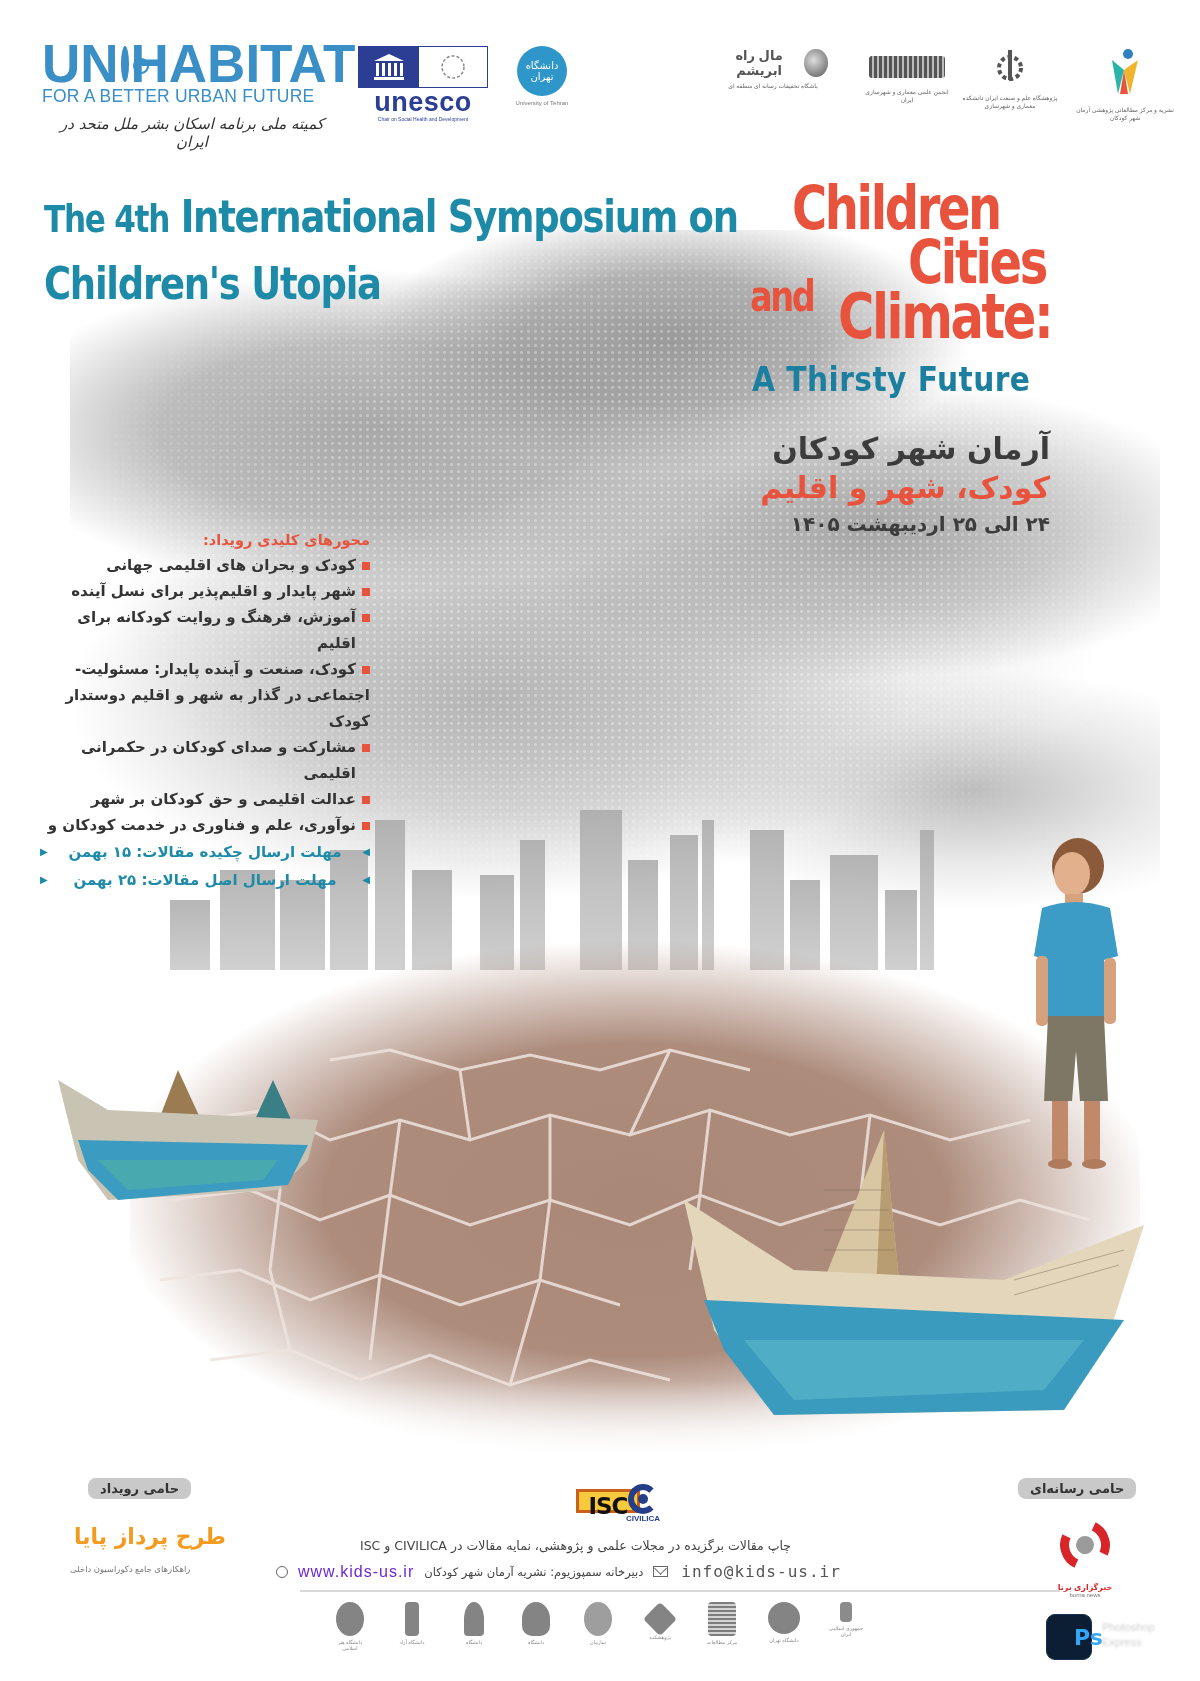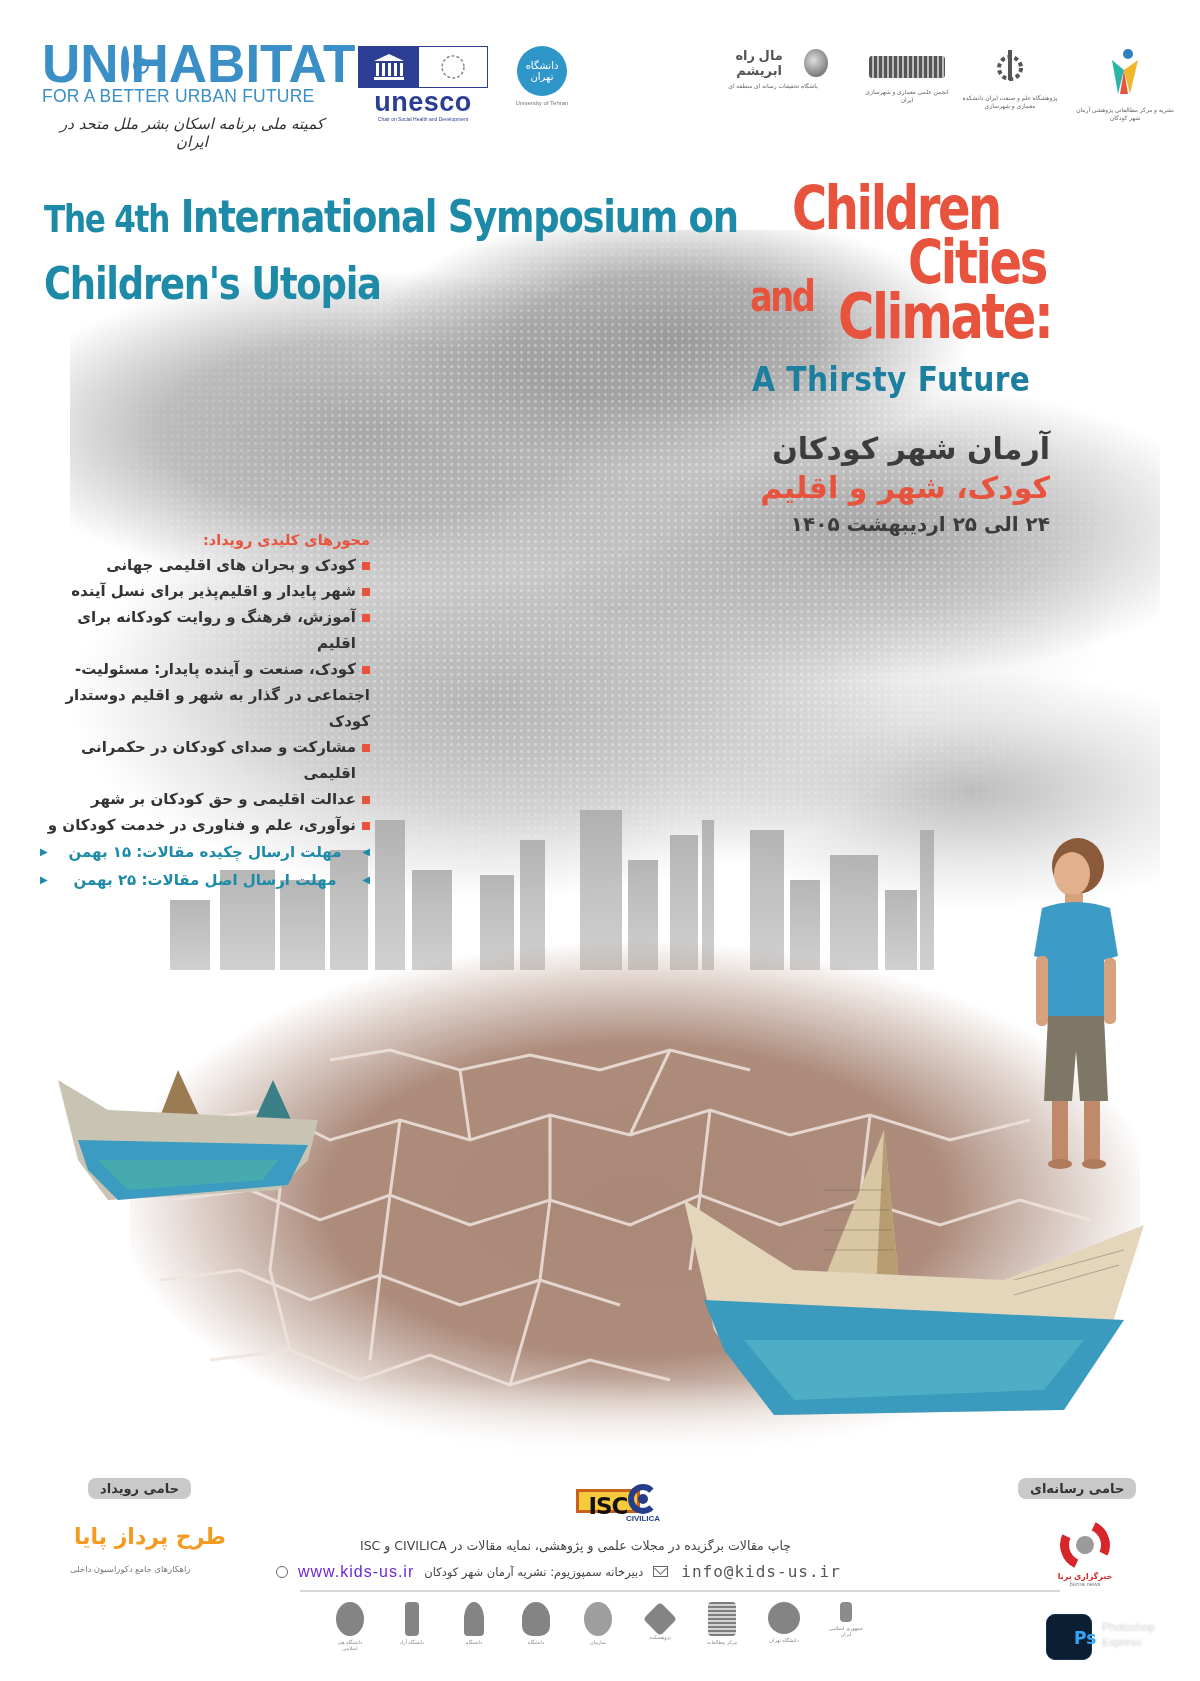--- a/index.html
+++ b/index.html
@@ -106,31 +106,31 @@
   .contact-web { font-family: Liberation Sans, sans-serif; font-size: 16px; letter-spacing: 1px; color: #6d28d9; }
   .contact-sec { font-size: 11.5px; direction: rtl; color: #444; }
   .contact-mail { font-family: "DejaVu Sans Mono", monospace; font-size: 16px; letter-spacing: 1px; color: #555; }
   .mail-icon { display: inline-block; width: 15px; height: 11px; border: 1px solid #666; position: relative; vertical-align: middle; margin-right: 3px; }
   .mail-icon::after { content: ""; position: absolute; left: 2px; top: -3px; width: 8px; height: 8px; border-right: 1px solid #666; border-bottom: 1px solid #666; transform: rotate(45deg); }
   .globe-icon { display: inline-block; width: 12px; height: 12px; border: 1px solid #666; border-radius: 50%; vertical-align: middle; }
 
   .borna { position: absolute; left: 1050px; top: 1520px; width: 70px; text-align: center; }
   .borna-mark { width: 50px; height: 50px; border-radius: 50%; border: 9px solid #d8252a; border-top-color: transparent; border-bottom-color: transparent; margin: 0 auto; position: relative; transform: rotate(-20deg); }
   .borna-mark::after { content: ""; position: absolute; left: 7px; top: 7px; width: 18px; height: 18px; background: #9b9b9b; border-radius: 50%; }
-  .borna-fa { font-size: 8px; color: #d8252a; font-weight: bold; direction: rtl; margin-top: 2px; }
+  .borna-fa { font-size: 8px; color: #d8252a; font-weight: bold; direction: rtl; margin-top: 13px; }
   .borna-en { font-size: 6px; color: #777; }
 
   .divider { position: absolute; left: 300px; top: 1590px; width: 760px; height: 2px; background: #d8d8d8; }
 
   .gov-logos { position: absolute; left: 330px; top: 1602px; width: 560px; height: 60px; display: flex; align-items: flex-start; gap: 22px; }
   .gov-logo { width: 40px; text-align: center; }
   .gov-logo .mark { width: 28px; height: 34px; margin: 0 auto; background: #6f6f6f; border-radius: 4px; opacity: 0.85; }
   .gov-logo .cap { font-size: 5px; color: #888; margin-top: 3px; direction: rtl; }
 
-  .ps-badge { position: absolute; left: 1046px; top: 1614px; width: 46px; height: 46px; border-radius: 9px; background: #0b1e33; color: #35a6f7; font-family: "DejaVu Sans", sans-serif; font-weight: bold; font-size: 17px; text-align: center; line-height: 46px; border: 1px solid #16304f; padding-left: 27px; }
+  .ps-badge { position: absolute; left: 1046px; top: 1614px; width: 46px; height: 46px; border-radius: 9px; background: #0b1e33; color: #35a6f7; font-family: "DejaVu Sans", sans-serif; font-weight: bold; font-size: 22px; text-align: center; line-height: 46px; border: 1px solid #16304f; padding-left: 27px; }
   .ps-text { position: absolute; left: 1102px; top: 1620px; font-size: 11px; color: #d0d0d0; line-height: 15px; filter: blur(1px); }
 </style>
 </head>
 <body>
 
 <div class="poster">
 
   <div class="bg-clouds"></div>
   <div class="halftone"></div>
 

